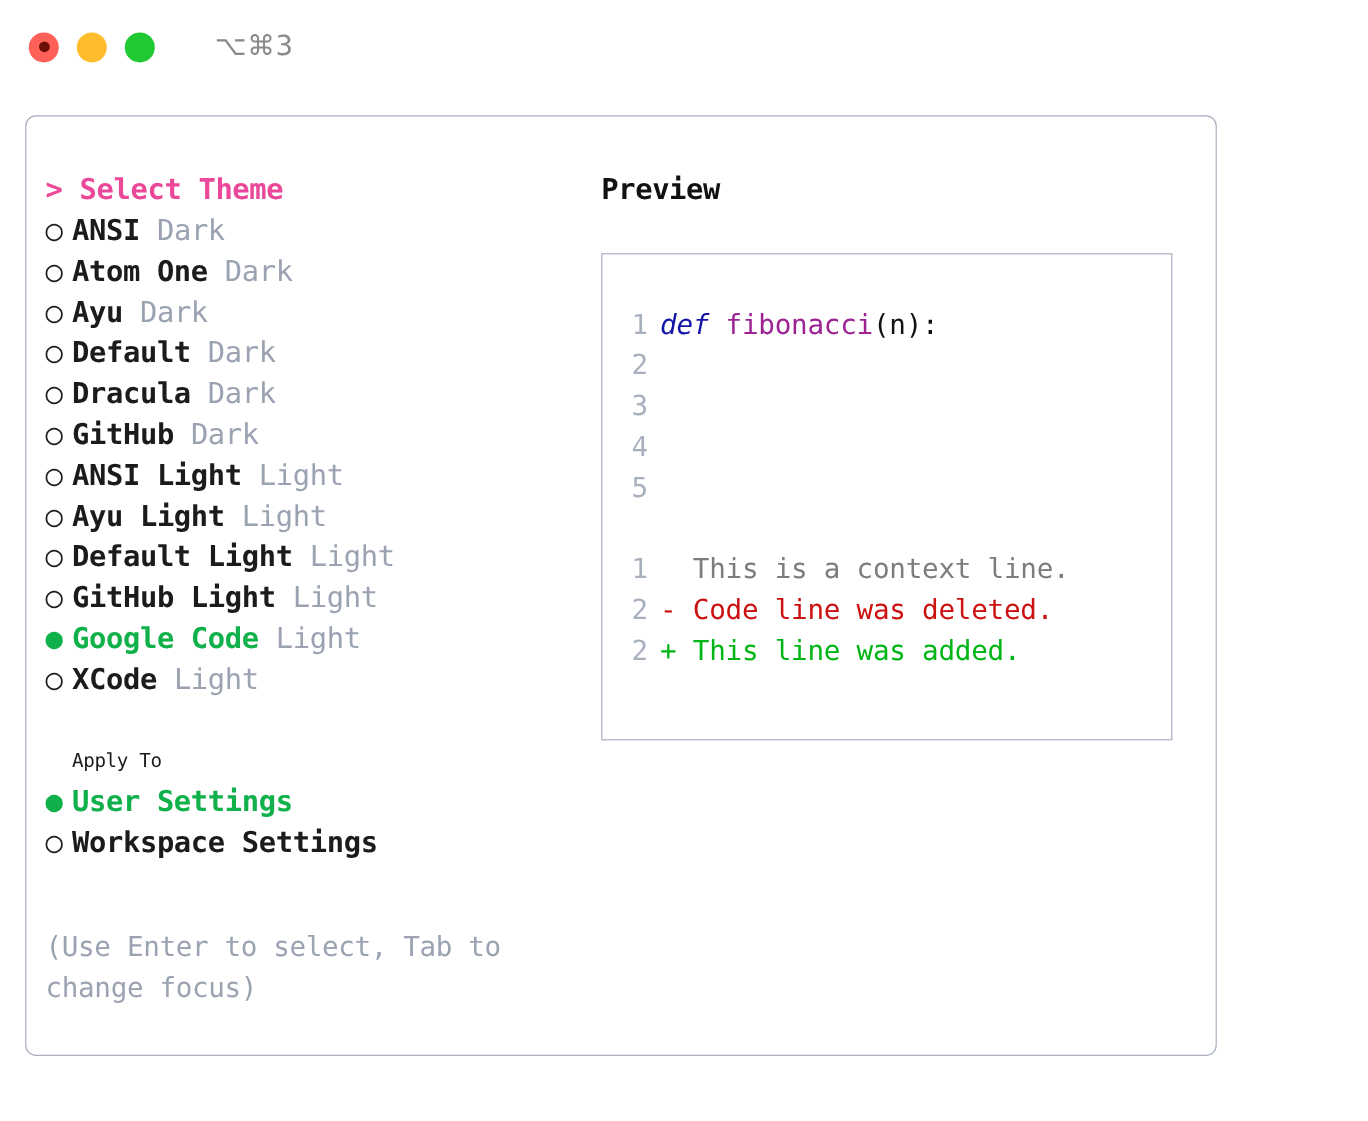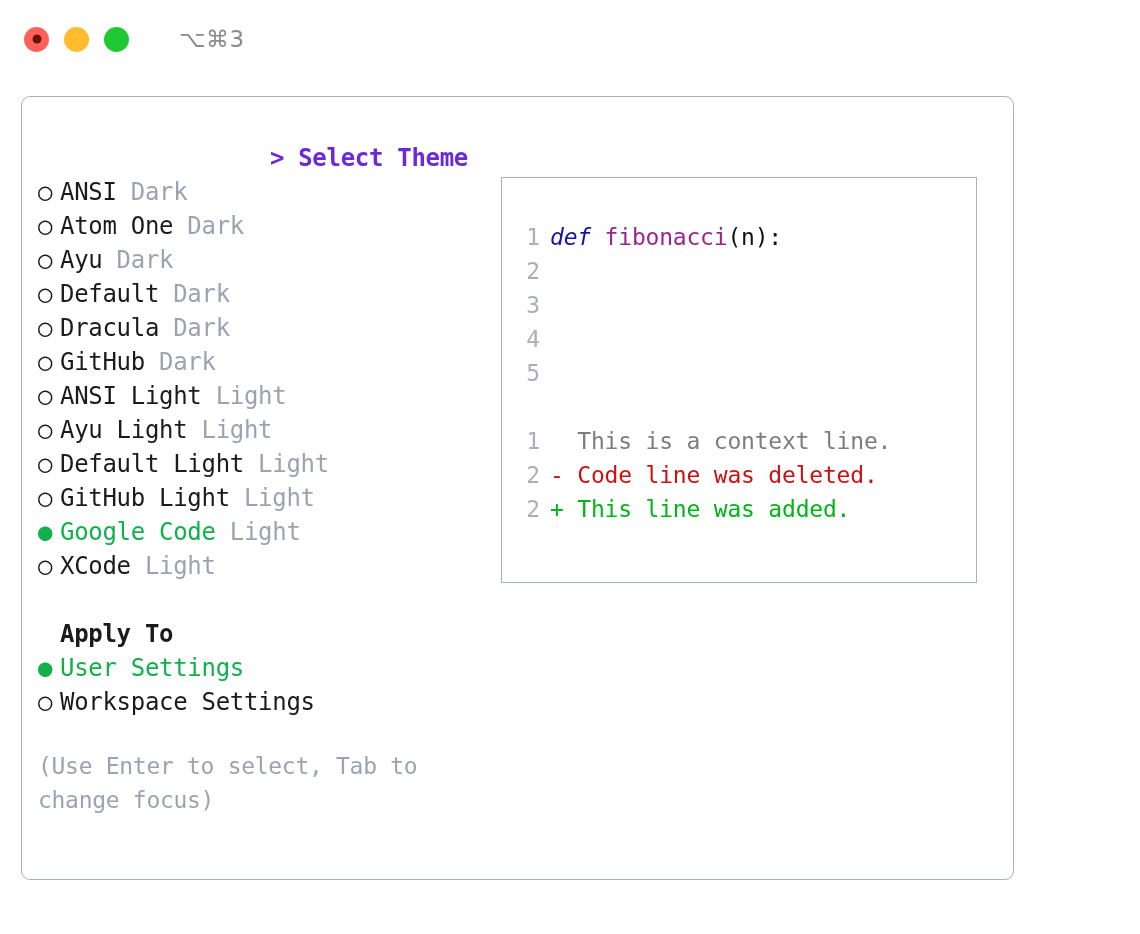--- a/index.html
+++ b/index.html
@@ -93,25 +93,24 @@
   .left-col {
     position: absolute;
     left: 16px;
     top: 44px;
     width: 430px;
   }
 
   .list-header {
     font-size: 24px;
     font-weight: bold;
-    color: #6d28d9;
-    line-height: 34px;
-    white-space: pre;
-    letter-spacing: -0.3px;
-    text-align: right;
+    color: #ec4899;
+    line-height: 34px;
+    white-space: pre;
+    letter-spacing: -0.3px;
   }
 
   .opt-row {
     display: flex;
     align-items: baseline;
     line-height: 34px;
     height: 34px;
     font-size: 24px;
     white-space: pre;
     letter-spacing: -0.3px;
@@ -120,38 +119,37 @@
   .bullet {
     display: inline-block;
     width: 22px;
     flex: 0 0 22px;
     font-size: 24px;
     color: #1b1b1b;
     line-height: 34px;
   }
   .bullet.sel { color: #10b04a; }
 
-  .opt-label       { color: #1b1b1b; }
+  .opt-label       { color: #1b1b1b; font-weight: bold; }
   .opt-label.sel   { color: #10b04a; }
   .opt-badge       { color: #9ba3b2; }
 
   .section-gap { height: 34px; }
 
   .apply-header {
-    font-size: 24px;
+    font-size: 16px;
     color: #1b1b1b;
     line-height: 34px;
     white-space: pre;
     padding-left: 22px;
     letter-spacing: -0.3px;
-    font-weight: bold;
   }
 
   .hint {
-    margin-top: 30px;
+    margin-top: 54px;
     font-size: 23px;
     color: #9ba3b2;
     line-height: 34px;
     width: 410px;
     letter-spacing: -0.3px;
   }
 
   
   .right-col {
     position: absolute;
@@ -251,20 +249,21 @@
 
         <div id="apply-list">
             <div class="opt-row"><span class="bullet sel">●</span><span class="opt-label sel">User Settings</span></div>
             <div class="opt-row"><span class="bullet">○</span><span class="opt-label">Workspace Settings</span></div>
           </div>
 
         <div class="hint">(Use Enter to select, Tab to change focus)</div>
       </div>
 
       <div class="right-col">
+        <div class="preview-title">Preview</div>
 
         <div class="code-box">
           <div id="code-lines">
               <div class="code-line"><span class="ln">1</span><span class="code-text"><span class="tok-kw">def </span><span class="tok-fn">fibonacci</span><span class="tok-plain">(n):</span></span></div>
               <div class="code-line"><span class="ln">2</span></div>
               <div class="code-line"><span class="ln">3</span></div>
               <div class="code-line"><span class="ln">4</span></div>
               <div class="code-line"><span class="ln">5</span></div>
             </div>
           <div class="blank-line"></div>

